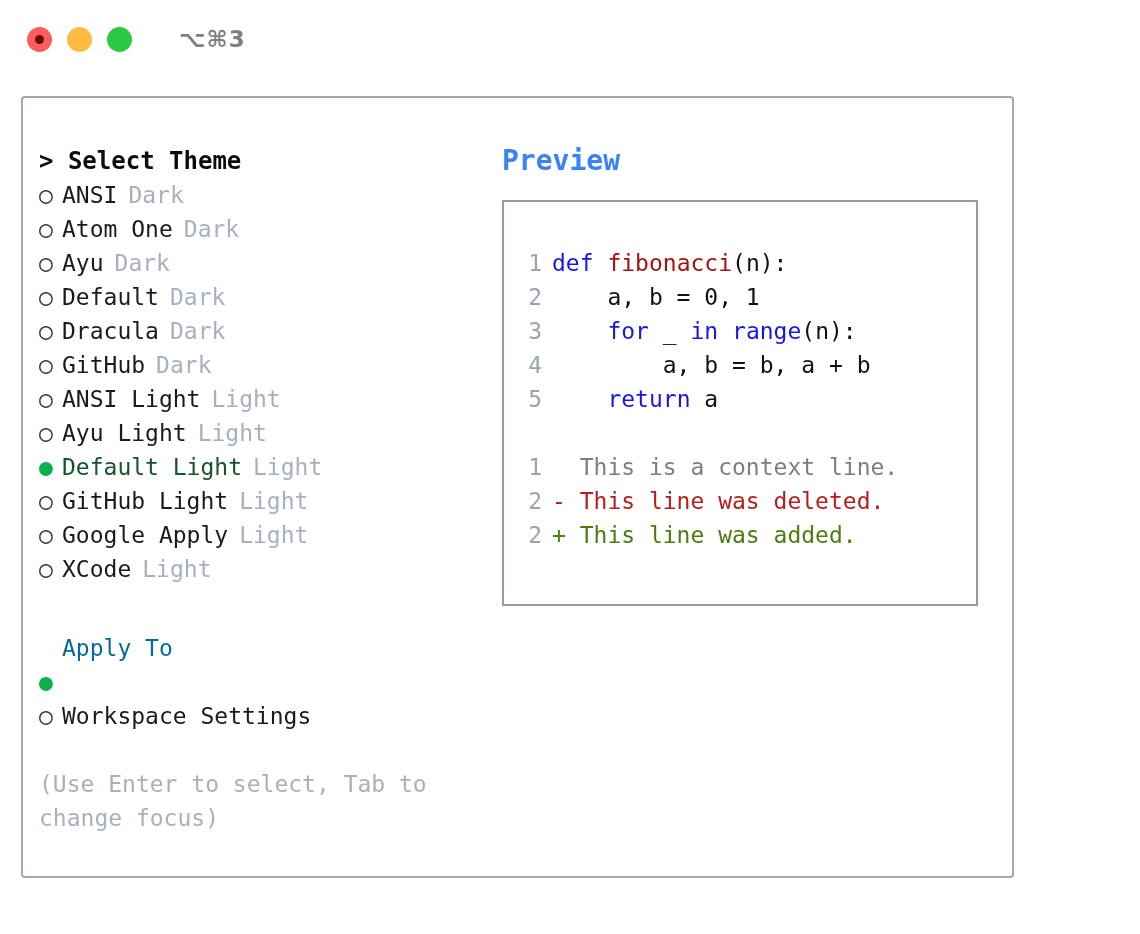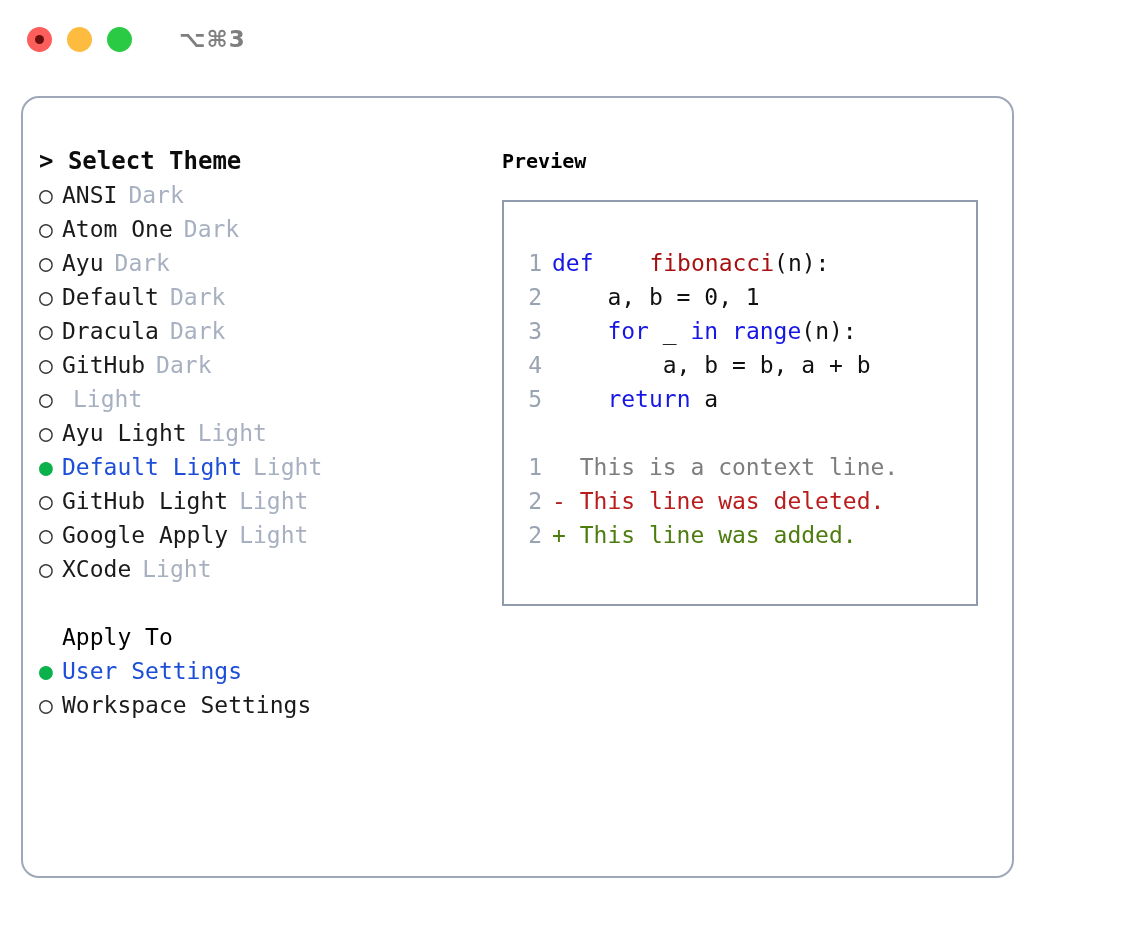--- a/index.html
+++ b/index.html
@@ -67,21 +67,21 @@
 
   
   .panel {
     position: absolute;
     left: 21px;
     top: 96px;
     width: 993px;
     height: 782px;
     box-sizing: border-box;
     border: 2px solid #9EA8B8;
-    border-radius: 18px;
+    border-radius: 4px;
     background: #ffffff;
   }
 
   .panel-inner {
     position: absolute;
     left: 0; top: 0;
     width: 100%;
     height: 100%;
   }
 
@@ -113,58 +113,59 @@
     display: inline-block;
     width: 23px;
     flex: 0 0 23px;
     text-align: left;
     font-size: 23px;
     line-height: 34px;
   }
   .bullet.empty   { color: #3A3A3A; }
   .bullet.filled  { color: #0BB14B; }
   .opt-label      { color: #1A1A1A; }
-  .opt-row.selected .opt-label { color: #1d4ed8; }
+  .opt-row.selected .opt-label { color: #14532d; }
   .opt-tag {
     color: #A7B0C0;
     margin-left: 11px;
   }
 
   .subhead-row {
     display: flex;
     line-height: 34px;
     font-size: 23px;
     white-space: pre;
   }
   .subhead-label {
-    color: #000000;
+    color: #0369a1;
     margin-left: 23px;
+    margin-top: 11px;
   }
 
   .spacer-row { height: 34px; }
 
   .hint {
     margin-top: 34px;
     font-size: 23px;
     line-height: 34px;
     color: #A7B0C0;
     width: 420px;
   }
 
   
   .right-col {
     position: absolute;
     left: 479px;
     top: 46px;
     width: 500px;
   }
   .preview-title {
-    font-size: 20px;
+    font-size: 28px;
     font-weight: bold;
-    color: #000000;
+    color: #3b82f6;
     line-height: 34px;
   }
   .preview-box {
     margin-top: 22px;
     width: 476px;
     height: 406px;
     box-sizing: border-box;
     border: 2px solid #909CAE;
     background: #ffffff;
     position: relative;
@@ -182,21 +183,21 @@
     display: inline-block;
     width: 26px;
     flex: 0 0 26px;
     text-align: right;
     color: #9AA3B2;
     margin-right: 10px;
   }
   .code-text { white-space: pre; }
 
   .tok-kw   { color: #1717E5; text-align: right; }
-  .tok-fn   { color: #A81010; margin-left: 42px; }
+  .tok-fn   { color: #A81010; }
   .tok-plain{ color: #111111; }
   .tok-ctx  { color: #7D7D7D; text-align: right; }
   .tok-del  { color: #b91c1c; }
   .tok-add  { color: #4d7c0f; }
 
   .diff-gap { height: 34px; }
 </style>
 </head>
 <body>
 
@@ -218,38 +219,39 @@
 
       <div class="left-col">
         <div class="section-header">&gt; Select Theme</div>
         <div id="theme-list">
             <div class="opt-row"><span class="bullet empty">○</span><span class="opt-label">ANSI</span><span class="opt-tag">Dark</span></div>
             <div class="opt-row"><span class="bullet empty">○</span><span class="opt-label">Atom One</span><span class="opt-tag">Dark</span></div>
             <div class="opt-row"><span class="bullet empty">○</span><span class="opt-label">Ayu</span><span class="opt-tag">Dark</span></div>
             <div class="opt-row"><span class="bullet empty">○</span><span class="opt-label">Default</span><span class="opt-tag">Dark</span></div>
             <div class="opt-row"><span class="bullet empty">○</span><span class="opt-label">Dracula</span><span class="opt-tag">Dark</span></div>
             <div class="opt-row"><span class="bullet empty">○</span><span class="opt-label">GitHub</span><span class="opt-tag">Dark</span></div>
-            <div class="opt-row"><span class="bullet empty">○</span><span class="opt-tag">Light</span></div>
+            <div class="opt-row"><span class="bullet empty">○</span><span class="opt-label">ANSI Light</span><span class="opt-tag">Light</span></div>
             <div class="opt-row"><span class="bullet empty">○</span><span class="opt-label">Ayu Light</span><span class="opt-tag">Light</span></div>
             <div class="opt-row selected"><span class="bullet filled">●</span><span class="opt-label">Default Light</span><span class="opt-tag">Light</span></div>
             <div class="opt-row"><span class="bullet empty">○</span><span class="opt-label">GitHub Light</span><span class="opt-tag">Light</span></div>
             <div class="opt-row"><span class="bullet empty">○</span><span class="opt-label">Google Apply</span><span class="opt-tag">Light</span></div>
             <div class="opt-row"><span class="bullet empty">○</span><span class="opt-label">XCode</span><span class="opt-tag">Light</span></div>
           </div>
 
         <div class="spacer-row"></div>
 
         <div class="subhead-row">
           <span class="subhead-label">Apply To</span>
         </div>
         <div id="apply-list">
-            <div class="opt-row selected"><span class="bullet filled">●</span><span class="opt-label">User Settings</span></div>
+            <div class="opt-row selected"><span class="bullet filled">●</span></div>
             <div class="opt-row"><span class="bullet empty">○</span><span class="opt-label">Workspace Settings</span></div>
           </div>
 
+        <div class="hint">(Use Enter to select, Tab to change focus)</div>
       </div>
 
       <div class="right-col">
         <div class="preview-title">Preview</div>
         <div class="preview-box">
           <div class="code-area" id="code-area"><div class="code-line"><span class="lineno">1</span><span class="code-text"><span class="tok-kw">def</span><span class="tok-plain"> </span><span class="tok-fn">fibonacci</span><span class="tok-plain">(n):</span></span></div><div class="code-line"><span class="lineno">2</span><span class="code-text"><span class="tok-plain">    a, b = 0, 1</span></span></div><div class="code-line"><span class="lineno">3</span><span class="code-text"><span class="tok-plain">    </span><span class="tok-kw">for</span><span class="tok-plain"> _ </span><span class="tok-kw">in</span><span class="tok-plain"> </span><span class="tok-kw">range</span><span class="tok-plain">(n):</span></span></div><div class="code-line"><span class="lineno">4</span><span class="code-text"><span class="tok-plain">        a, b = b, a + b</span></span></div><div class="code-line"><span class="lineno">5</span><span class="code-text"><span class="tok-plain">    </span><span class="tok-kw">return</span><span class="tok-plain"> a</span></span></div><div class="diff-gap"></div><div class="code-line"><span class="lineno">1</span><span class="code-text tok-ctx">  This is a context line.</span></div><div class="code-line"><span class="lineno">2</span><span class="code-text tok-del">- This line was deleted.</span></div><div class="code-line"><span class="lineno">2</span><span class="code-text tok-add">+ This line was added.</span></div></div>
         </div>
       </div>
 
     </div>

